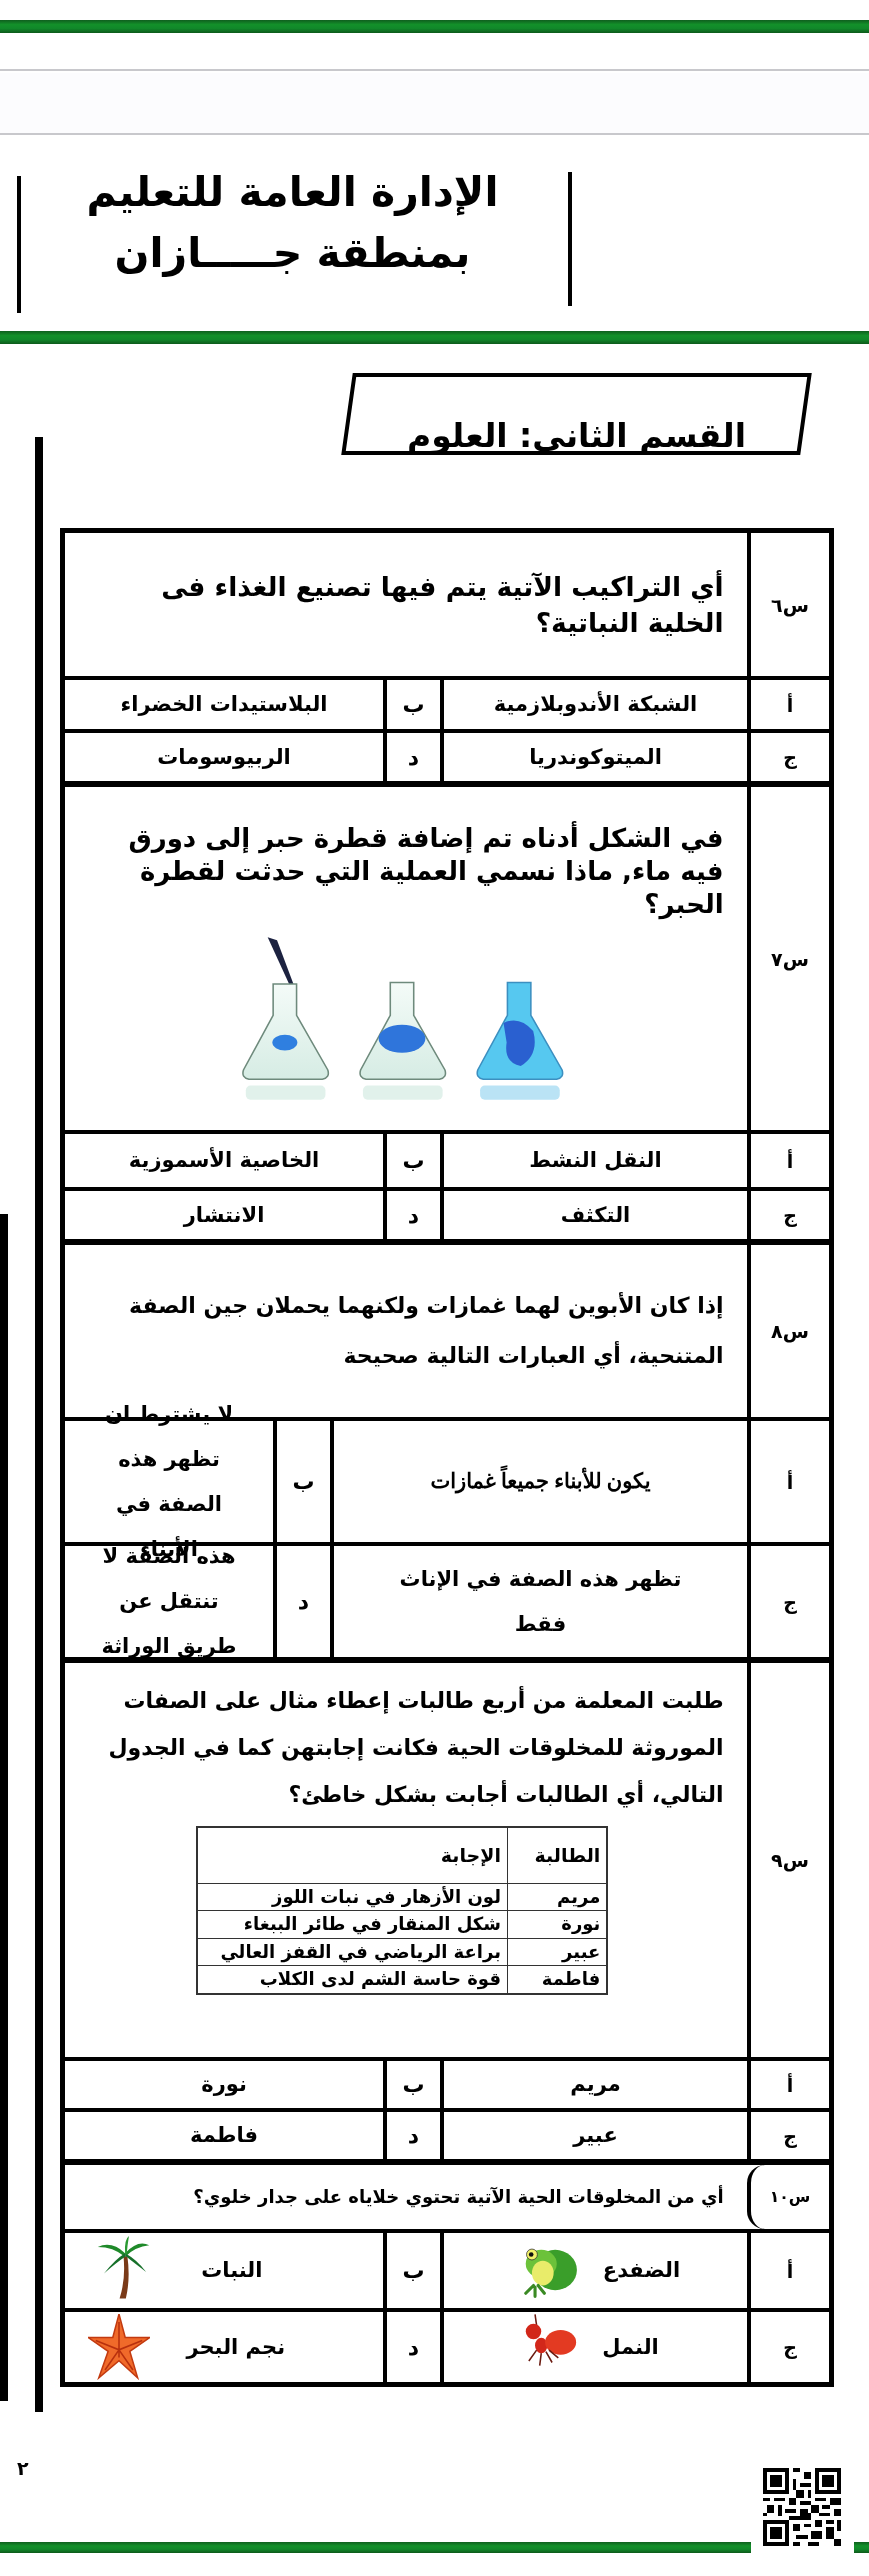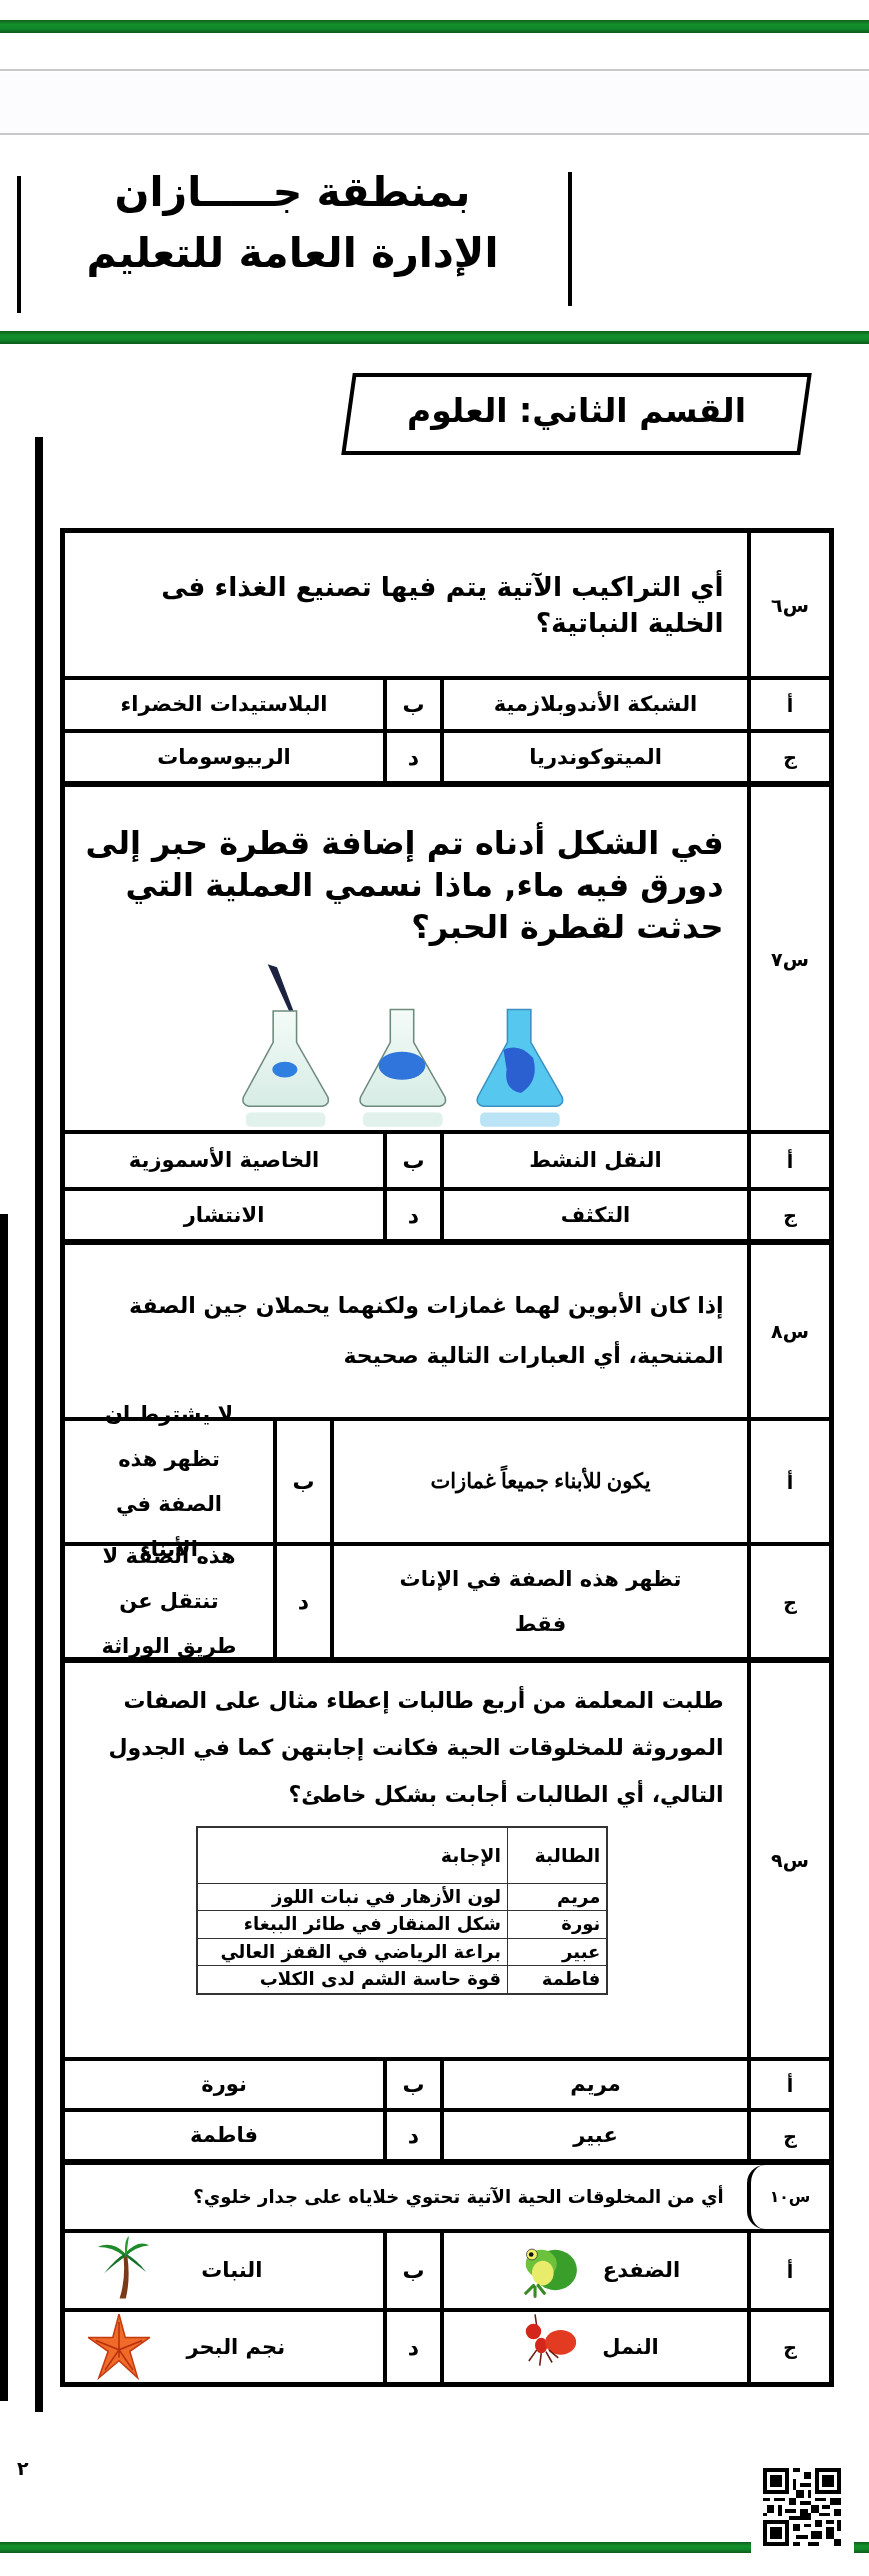--- a/index.html
+++ b/index.html
@@ -18,21 +18,21 @@
   .org-title {
     left:74px; width:437px; top:162px; text-align:center;
     direction:rtl; font-weight:bold; font-size:41px; line-height:61px;
   }
   .section-box {
     left:347px; top:373px; width:459px; height:82px;
     border:4.7px solid #000; transform:skewX(-8deg); box-sizing:border-box;
     background:#fff;
   }
   .section-title {
-    left:347px; top:369px; width:459px; height:82px;
+    left:347px; top:394px; width:459px; height:82px;
     display:flex; align-items:center; justify-content:center;
     direction:rtl; font-weight:bold; font-size:33px;
   }
   
   .exam {
     position:absolute; left:60px; top:528px; width:774px;
     border:5.5px solid #000; box-sizing:border-box; background:#fff;
   }
   .q-block { display:flex; flex-direction:column; border-bottom:6.2px solid #000; }
   .q-block:last-child { border-bottom:none; }
@@ -77,22 +77,22 @@
 <body>
 
 <div class="abs green-bar" style="top:19.5px;"></div>
 <div class="abs gray-line" style="top:69px;"></div>
 <div class="abs header-band"></div>
 <div class="abs gray-line" style="top:133px;"></div>
 
 <div class="abs vbar" style="left:17px; top:176px; width:3.9px; height:137px;"></div>
 <div class="abs vbar" style="left:568px; top:172px; width:3.9px; height:134px;"></div>
 <div class="abs org-title">
+  <div>الإدارة العامة للتعليم</div>
   <div>بمنطقة جـــــازان</div>
-  <div>الإدارة العامة للتعليم</div>
 </div>
 <div class="abs green-bar" style="top:331px;"></div>
 
 <div class="abs section-box"></div>
 <div class="abs section-title">القسم الثاني: العلوم</div>
 
 <div class="abs vbar" style="left:35px; top:437px; width:7.8px; height:1975px;"></div>
 <div class="abs vbar" style="left:0px; top:1214px; width:7.8px; height:1187px;"></div>
 
 <div class="exam">
@@ -113,21 +113,21 @@
       <div class="opt-cell">الميتوكوندريا</div>
       <div class="letter-cell">د</div>
       <div class="opt-cell left">الربيوسومات</div>
     </div>
   </div>
 
   <div class="q-block">
     <div class="row" style="height:343px;">
       <div class="num-cell">س٧</div>
       <div class="qtext-cell" style="justify-content:flex-start; padding-top:35px;">
-        <div style="font-size:32px; line-height:42px;">في الشكل أدناه تم إضافة قطرة حبر إلى دورق فيه ماء, ماذا نسمي العملية التي حدثت لقطرة الحبر؟</div>
+        <div style="font-size:26px; line-height:33px;">في الشكل أدناه تم إضافة قطرة حبر إلى دورق فيه ماء, ماذا نسمي العملية التي حدثت لقطرة الحبر؟</div>
         <div style="display:flex; justify-content:center; margin-top:15.6px; direction:ltr;">
           <svg width="328" height="180" viewBox="0 0 420 230">
             <defs>
               <linearGradient id="glass" x1="0" x2="0" y1="0" y2="1">
                 <stop offset="0" stop-color="#f4fbf8"></stop>
                   <stop offset="1" stop-color="#d6ece4"></stop>
               </linearGradient>
             </defs>
 
             <path d="M38 0 L50 4 L74 68 L70 70 Z" fill="#1c2240"></path>

